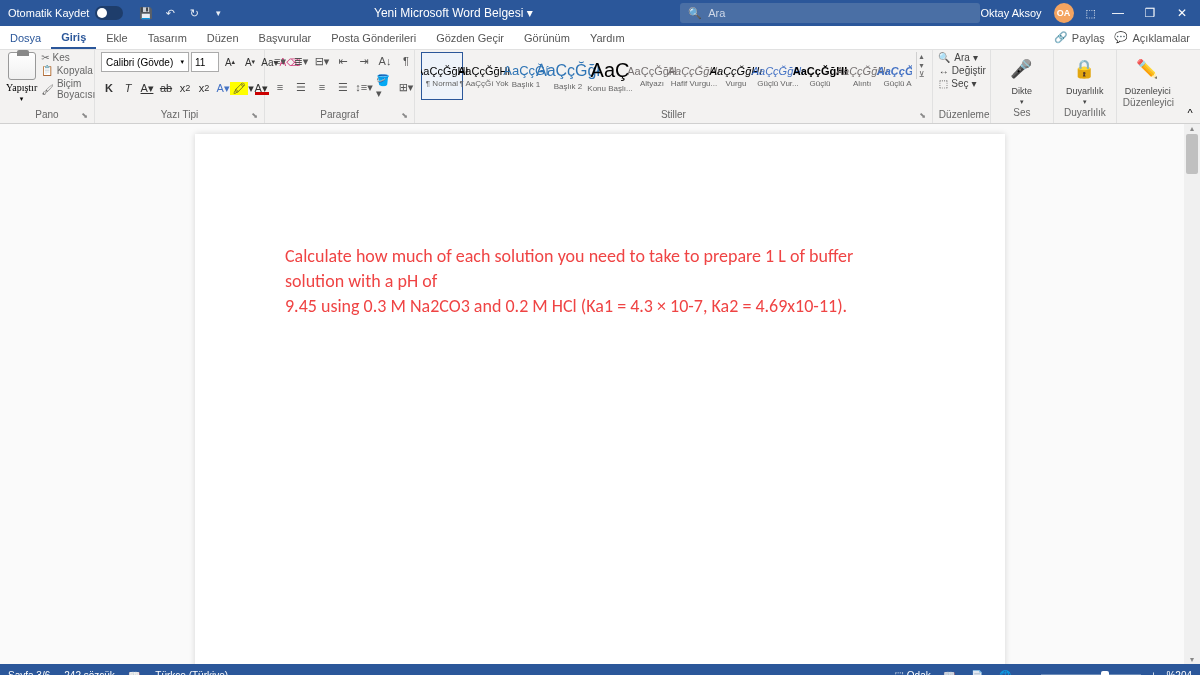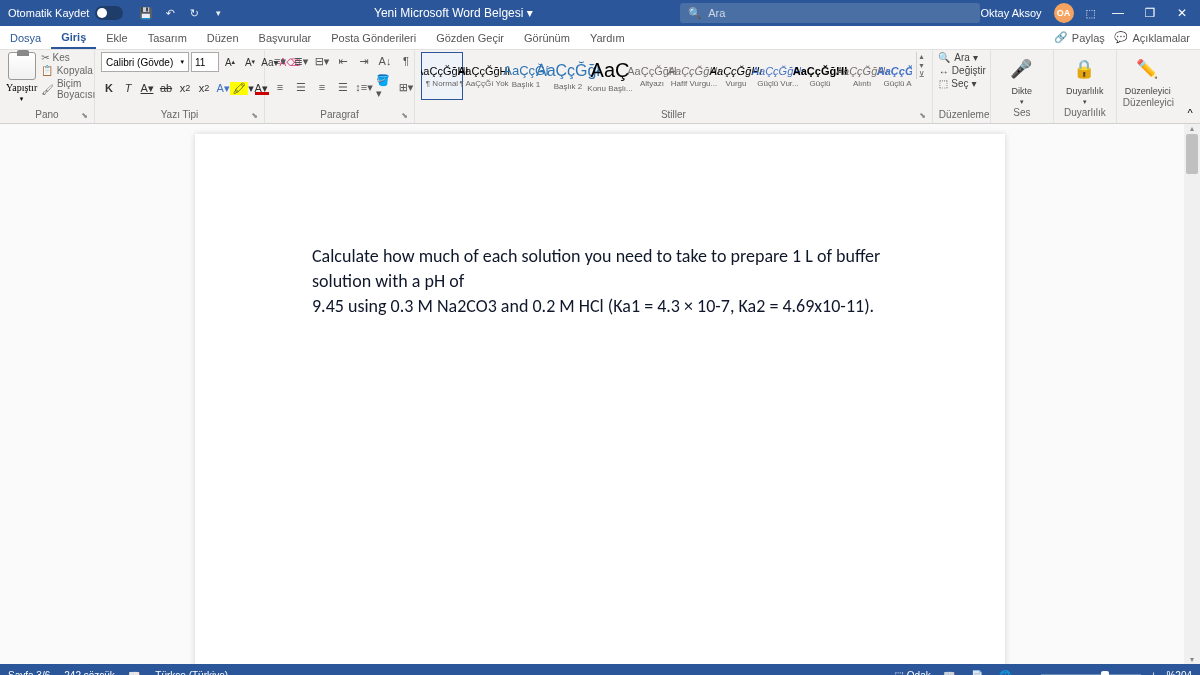--- a/index.html
+++ b/index.html
@@ -66,21 +66,21 @@
     
     .editing-group { width: 58px; }
     .edit-col { display: flex; flex-direction: column; gap: 2px; font-size: 10px; color: #444; }
     .edit-item { display: flex; align-items: center; gap: 3px; }
     .single-btn-group { width: 50px; display: flex; flex-direction: column; align-items: center; justify-content: flex-start; padding-top: 4px; gap: 4px; }
     .single-btn-icon { width: 26px; height: 26px; display: flex; align-items: center; justify-content: center; font-size: 18px; }
     .single-btn-label { font-size: 9px; color: #444; text-align: center; }
     
     .document-area { height: 540px; background: #fafafa; position: relative; display: flex; justify-content: center; overflow: hidden; }
     .page { width: 810px; min-height: 1000px; background: #fff; box-shadow: 0 0 6px rgba(0,0,0,0.15); margin-top: 10px; padding: 110px 90px; }
-    .doc-text { font-family: Calibri, sans-serif; font-size: 18px; color: #0f172a; line-height: 1.4; margin-left: 27px; }
+    .doc-text { font-family: Calibri, sans-serif; font-size: 18px; color: #ef4444; line-height: 1.4; }
     .spell-error { border-bottom: 2px wavy #e74c3c; }
     .scrollbar-v { position: absolute; right: 0; top: 0; width: 16px; height: 100%; background: #f0f0f0; }
     .scrollbar-thumb { position: absolute; right: 2px; top: 10px; width: 12px; height: 40px; background: #c0c0c0; border-radius: 2px; }
     
     .status-bar { height: 22px; background: #2b579a; color: #fff; display: flex; align-items: center; padding: 0 8px; font-size: 10px; }
     .status-left { display: flex; gap: 14px; }
     .status-right { margin-left: auto; display: flex; gap: 10px; align-items: center; }
     .zoom-slider { width: 100px; height: 3px; background: #6b8bb8; position: relative; }
     .zoom-slider::after { content: ''; position: absolute; left: 60%; top: -3px; width: 8px; height: 8px; background: #fff; border-radius: 2px; }
     .view-btn { width: 18px; height: 16px; display: flex; align-items: center; justify-content: center; opacity: 0.85; }

